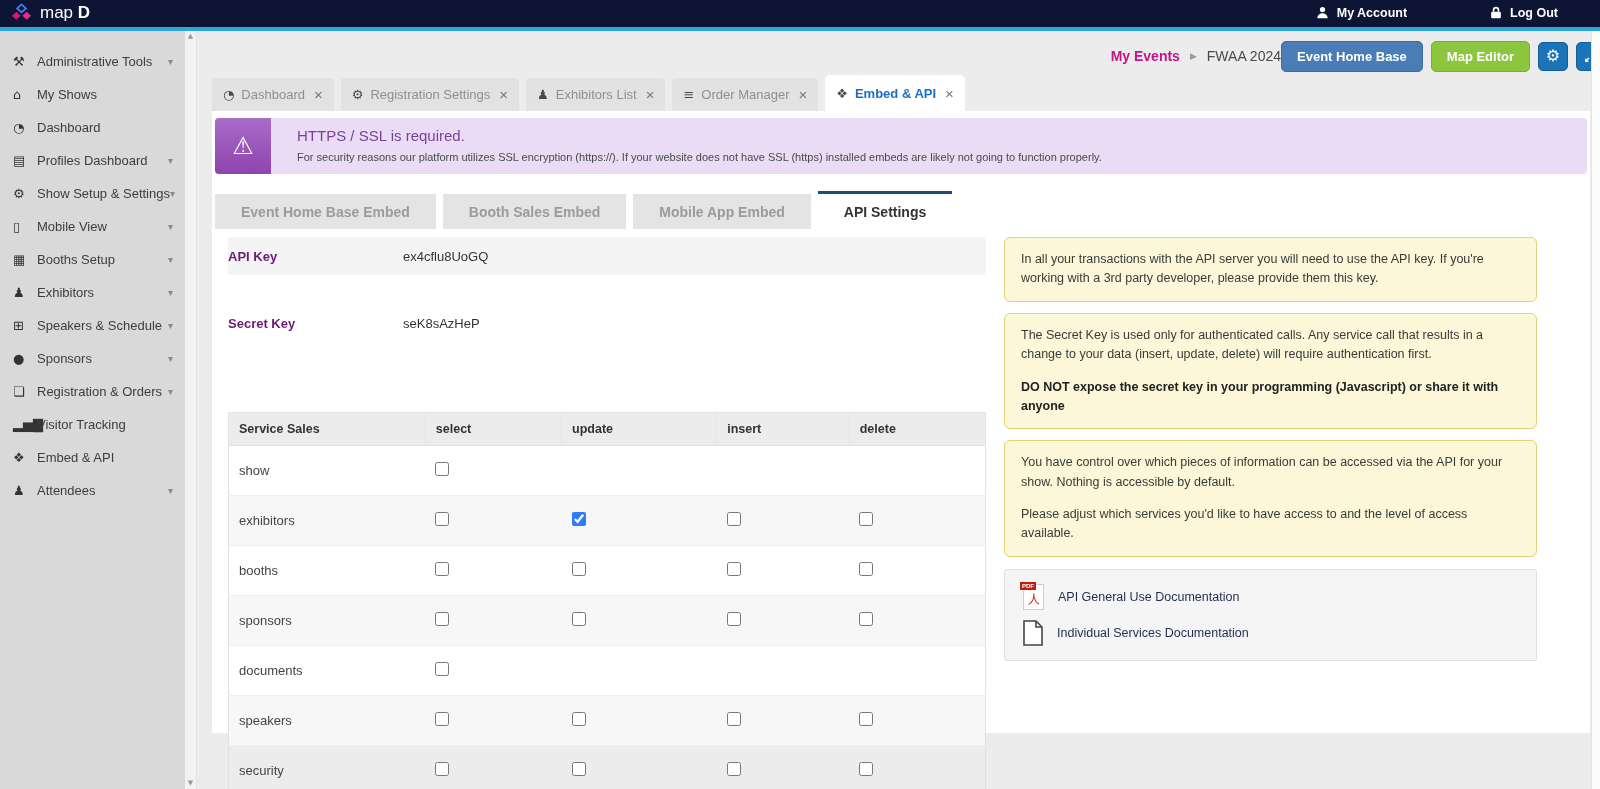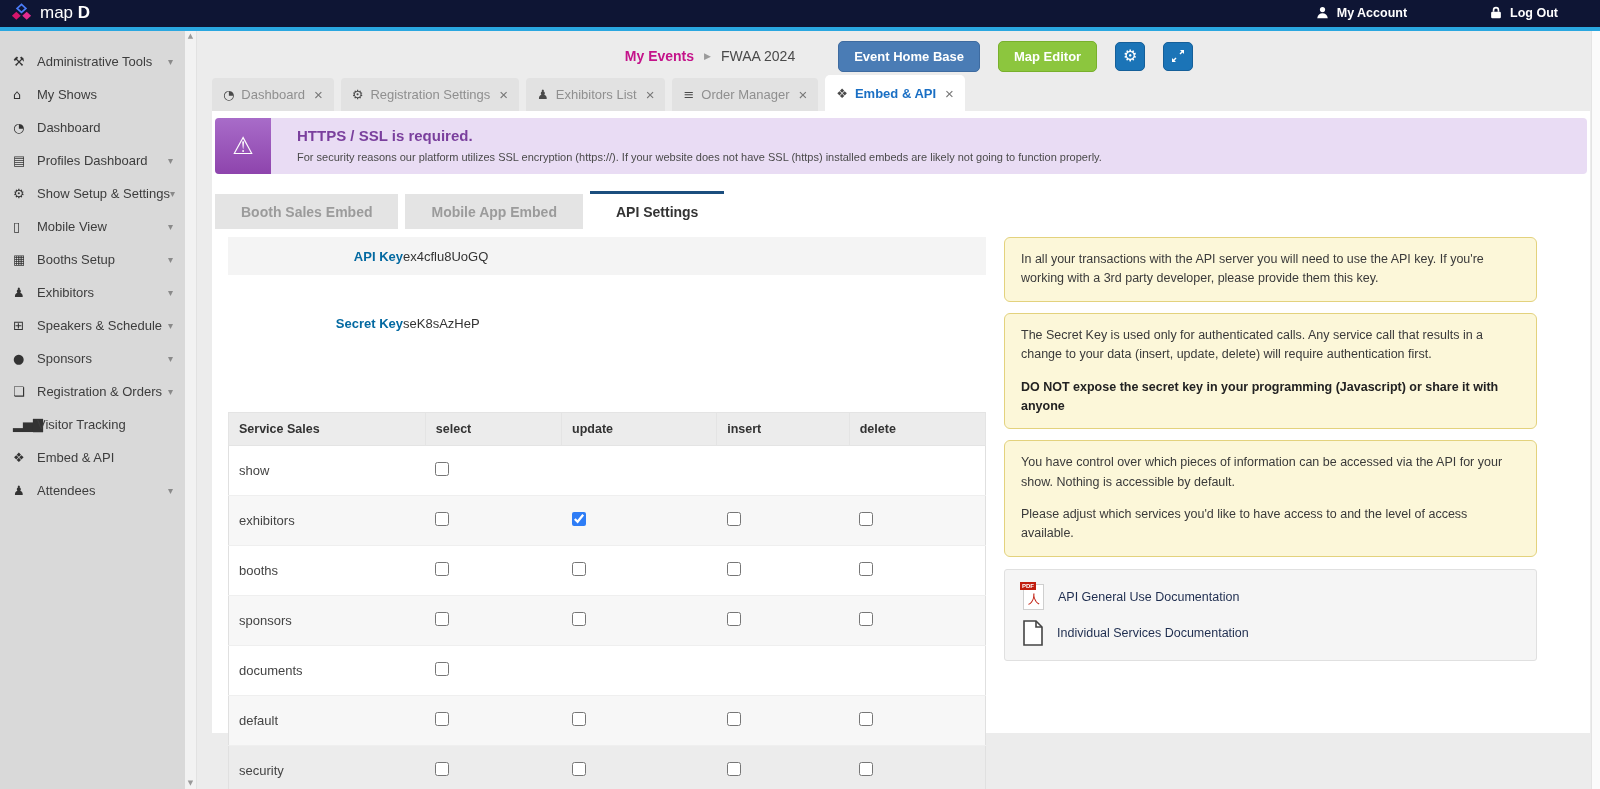--- a/index.html
+++ b/index.html
@@ -24,26 +24,26 @@
   .side-label { flex:1; font-size:13px; color:#3d3d3d; white-space:nowrap; }
   .chev { color:#8a8a8a; font-size:10px; }
   .scrollstrip { width:12px; flex:none; background:#f2f2f2; border-right:1px solid #e2e2e2;
     display:flex; flex-direction:column; justify-content:space-between; align-items:center; padding:2px 0; }
   .scrollstrip span { font-size:7px; color:#9a9a9a; }
   .page-scrollbar { position:absolute; right:0; top:31px; bottom:0; width:9px; background:#fbfbfb;
     border-left:1px solid #e4e4e4; z-index:30; }
 
   
   .main { flex:1; display:flex; flex-direction:column; padding:0 10px 0 15px; position:relative; overflow:hidden; }
-  .page-header { margin-top:10px; height:30px; display:flex; align-items:center; justify-content:center; }
+  .page-header { margin-top:10px; height:30px; display:flex; align-items:center; justify-content:flex-end; }
   .breadcrumb { display:flex; align-items:center; gap:10px; font-size:14px; }
   .crumb-parent { color:#c4138a; font-weight:bold; cursor:pointer; }
   .crumb-sep { color:#9a9a9a; font-size:9px; }
   .crumb-current { color:#4a4a4a; }
-  .header-actions { display:flex; align-items:center; gap:18px;margin-left:43px; }
+  .header-actions { display:flex; align-items:center; gap:8px; }
   .btn { border:none; border-radius:5px; color:#fff; font-family:inherit; font-size:13px; font-weight:bold; cursor:pointer; }
   .btn-steel { background:#4a7cb5; padding:7px 15px; border:1px solid #3e6ba0; }
   .btn-green { background:#8cc63e; padding:7px 15px; border:1px solid #78b02c; }
   .btn-icon  { width:30px; height:29px; background:#1b74b7; border:1px solid #155f99;
     display:flex; align-items:center; justify-content:center; }
   .btn-icon .icon { color:#fff; font-size:16px; }
   .btn-cut { margin-right:-16px; }
 
   
   .tabrow { margin-top:4px; display:flex; align-items:flex-end; height:36px; }
@@ -55,35 +55,35 @@
   .tab.active { background:#fff; height:36px; border-radius:5px 5px 0 0; }
   .tab.active .tab-label { color:#1a6fc4; font-weight:bold; }
 
   
   .card { background:#fff; height:622px; padding:7px 3px 0 3px; }
   .alert { display:flex; background:#e9dcf4; border-radius:4px; overflow:hidden; height:56px; }
   .alert-badge { width:56px; flex:none; background:linear-gradient(180deg,#a86cc9,#8e44ad);
     display:flex; align-items:center; justify-content:center; }
   .alert-badge .icon { color:#fff; font-size:24px; }
   .alert-body { padding:9px 0 0 26px; }
-  .alert-title { color:#7a3f9d; font-weight:bold; font-size:15px; margin-bottom:7px; }
+  .alert-title { color:#7a3f9d; font-weight:normal; font-size:15px; margin-bottom:7px; }
   .alert-text { color:#4a4a4a; font-size:11px; }
 
   
   .subtabs { margin-top:17px; display:flex; align-items:flex-end; height:38px; }
   .subtab { height:35px; display:flex; align-items:center; padding:0 26px; margin-right:7px;
     background:#e4e4e4; color:#9b9b9b; font-size:14px; font-weight:bold; cursor:pointer; white-space:nowrap; }
   .subtab.active { height:38px; background:#fff; color:#333; border-top:3px solid #1b4e7e; }
 
   
   .pane { display:flex; margin-top:8px; padding-left:13px; }
   .left-col { width:758px; flex:none; }
   .kv { display:flex; align-items:center; height:38px; }
   .kv.stripe { background:#f4f4f4; }
-  .kv label { width:175px; text-align:right; font-weight:bold; font-size:13px; color:#0369a1; flex:none; }
+  .kv label { width:175px; text-align:left; font-weight:bold; font-size:13px; color:#701a75; flex:none; }
   .kv .kv-value { margin-left:0; font-size:13px; color:#333; }
   .kv + .kv { margin-top:29px; }
 
   table.svc-table { width:758px; margin-top:70px; border-collapse:collapse; border:1px solid #e0e0e0; }
   .svc-table th { background:#ececec; text-align:left; font-size:12.5px; color:#333;
     padding:9px 10px; border:1px solid #e4e4e4; font-weight:bold; }
   .svc-table td { padding:16px 10px; height:34px; font-size:13px; color:#444; border-top:1px solid #efefef; }
   .svc-table tbody tr:nth-child(even) { background:#f7f7f7; }
   .svc-table input[type=checkbox] { width:14px; height:14px; accent-color:#2e7df6; cursor:pointer; }
   .col-svc { width:26%; } .col-sel { width:18%; } .col-upd { width:20.5%; } .col-ins { width:17.5%; } .col-del { width:18%; }
@@ -276,20 +276,21 @@
         <div class="alert-badge">
           <span class="icon">⚠</span>
         </div>
         <div class="alert-body">
           <div class="alert-title">HTTPS / SSL is required.</div>
           <div class="alert-text">For security reasons our platform utilizes SSL encryption (https://). If your website does not have SSL (https) installed embeds are likely not going to function properly.</div>
         </div>
       </div>
 
       <div class="subtabs">
+          <div class="subtab">Event Home Base Embed</div>
           <div class="subtab">Booth Sales Embed</div>
           <div class="subtab">Mobile App Embed</div>
           <div class="subtab active">API Settings</div>
         </div>
 
       <div class="pane">
         <div class="left-col">
           <div class="kv stripe">
             <label>API Key</label>
             <span class="kv-value">ex4cflu8UoGQ</span>
@@ -346,21 +347,21 @@
                   <td><input type="checkbox" style=""></td>
                 </tr>
                 <tr>
                   <td>documents</td>
                   <td><input type="checkbox" style=""></td>
                   <td></td>
                   <td></td>
                   <td></td>
                 </tr>
                 <tr>
-                  <td>default</td>
+                  <td>speakers</td>
                   <td><input type="checkbox" style=""></td>
                   <td><input type="checkbox" style=""></td>
                   <td><input type="checkbox" style=""></td>
                   <td><input type="checkbox" style=""></td>
                 </tr>
                 <tr>
                   <td>security</td>
                   <td><input type="checkbox" style=""></td>
                   <td><input type="checkbox" style=""></td>
                   <td><input type="checkbox" style=""></td>

